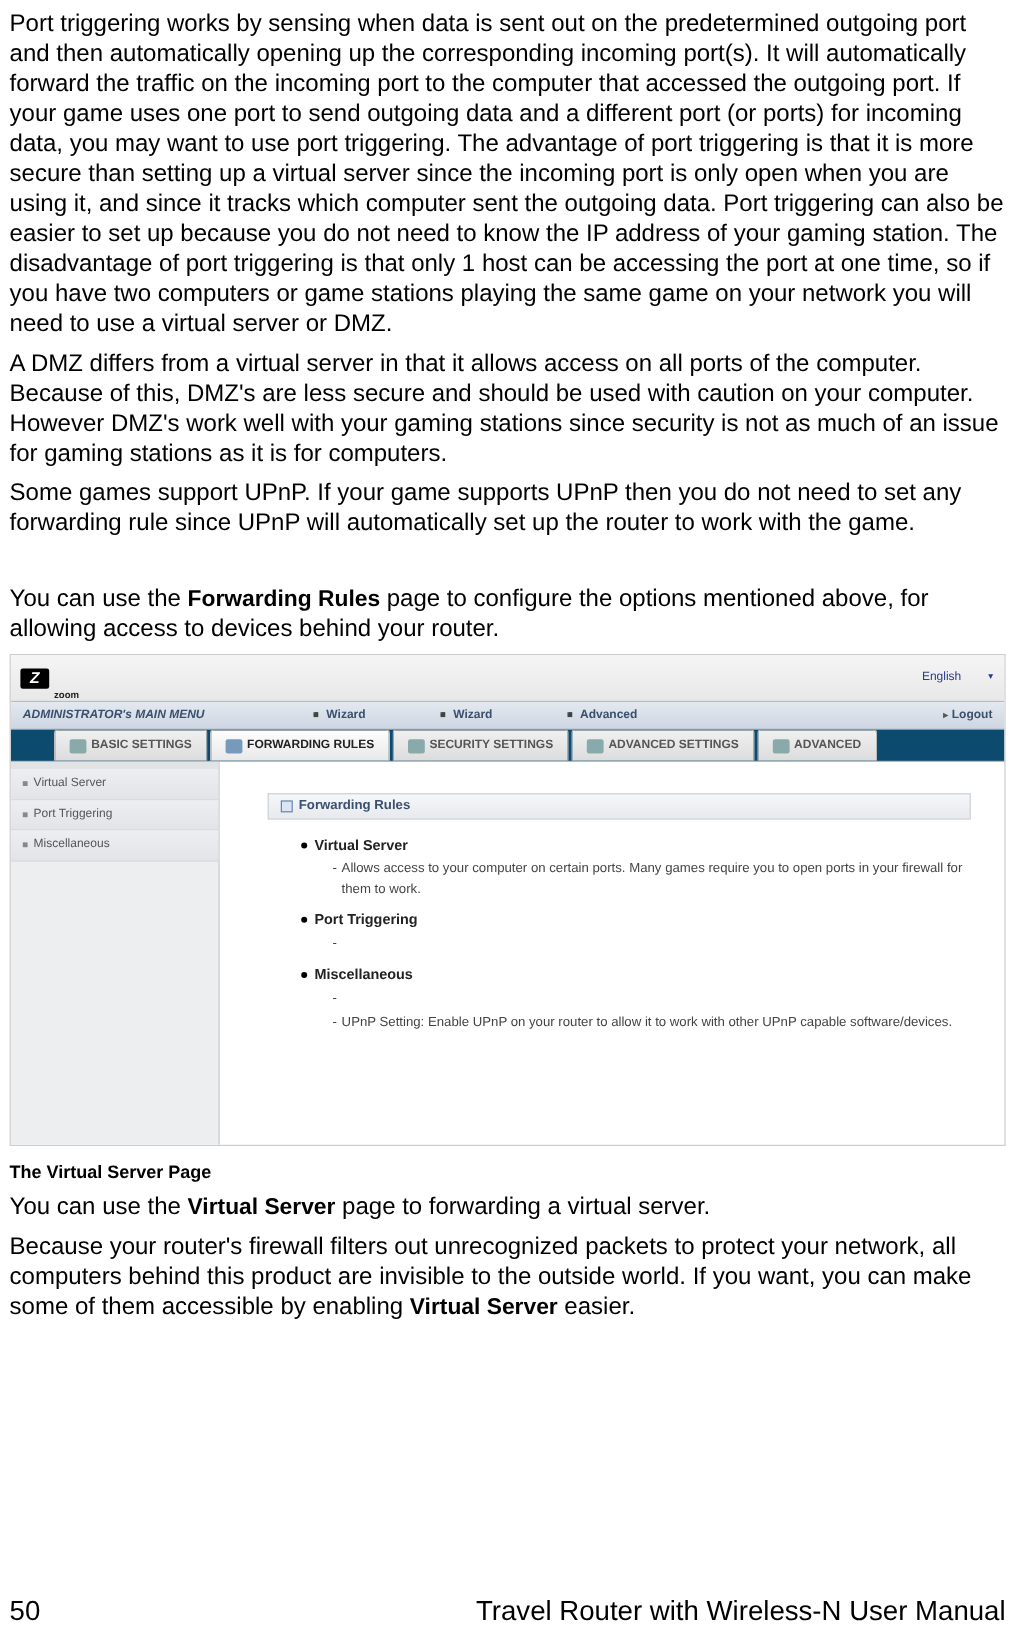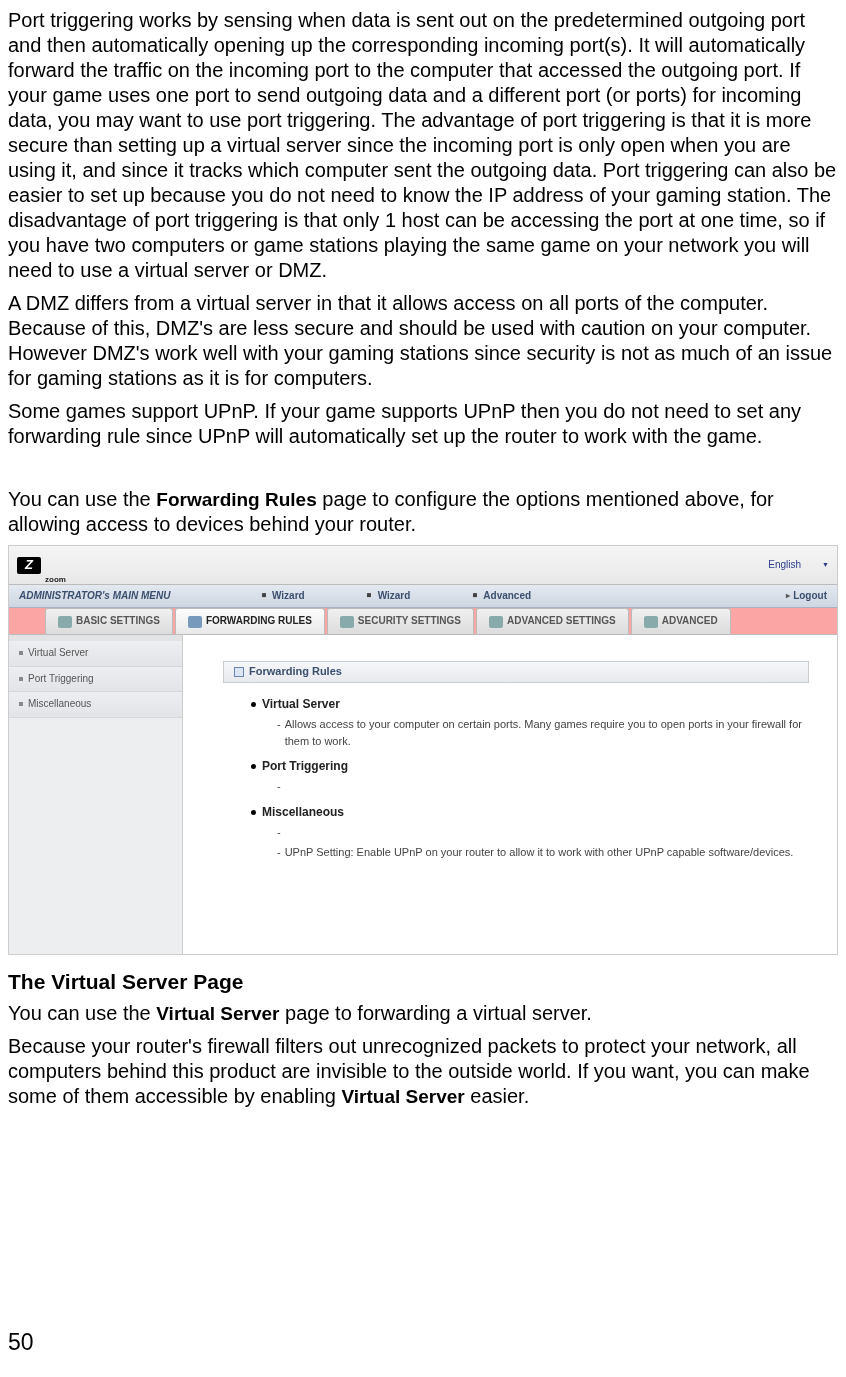--- a/index.html
+++ b/index.html
@@ -9,21 +9,21 @@
       font-family: Arial, Helvetica, sans-serif;
       font-size: 20px;
       line-height: 1.25;
       color: #000;
       background: #fff;
       position: relative;
       padding: 8px 8px 0 8px;
     }
     .para { margin-bottom: 8px; }
     .bold-inline { font-family: Arial, sans-serif; font-weight: bold; font-size: 19px; }
-    .section-heading { font-weight: bold; font-size: 21px; margin: 14px 0 6px 0; }
+    .section-heading { font-weight: bold; font-size: 15px; margin: 14px 0 6px 0; }
     .gap { height: 30px; }
     .screenshot {
       width: 830px;
       height: 410px;
       border: 1px solid #ccc;
       margin: 2px 0 10px 0;
       background: #fff;
       font-size: 11px;
       color: #333;
       position: relative;
@@ -60,21 +60,21 @@
       font-size: 10px;
       font-weight: bold;
       color: #3b4f6e;
     }
     .mainmenu .title { flex: 0 0 240px; font-style: italic; color: #3b4f6e; }
     .mainmenu .mitem { display:flex;align-items:center;gap:3px;margin-right:60px; cursor:pointer;}
     .mainmenu .mitem:last-child{margin-right:0;margin-left:auto;}
     .mainmenu .bullet{font-size:8px;color:#555;}
     .tabbar {
       height: 27px;
-      background: #fca5a5;
+      background: #0c4a6e;
       border-bottom: 1px solid #bbb;
       display: flex;
       align-items: stretch;
       padding-left: 36px;
       font-size: 10px;
       font-weight: bold;
       color: #555;
     }
     .tab {
       display:flex;align-items:center;gap:4px;
@@ -274,13 +274,14 @@
 <p class="para">
   <span>You can use the </span><span class="bold-inline">Virtual Server</span><span> page to forwarding a virtual server.</span>
 </p>
 
 <p class="para">
   <span>Because your router's firewall filters out unrecognized packets to protect your network, all computers behind this product are invisible to the outside world. If you want, you can make some of them accessible by enabling </span><span class="bold-inline">Virtual Server</span><span> easier.</span>
 </p>
 
 <div class="footer">
   <span>50</span>
+  <span>Travel Router with Wireless-N User Manual</span>
 </div>
 
 </body></html>

